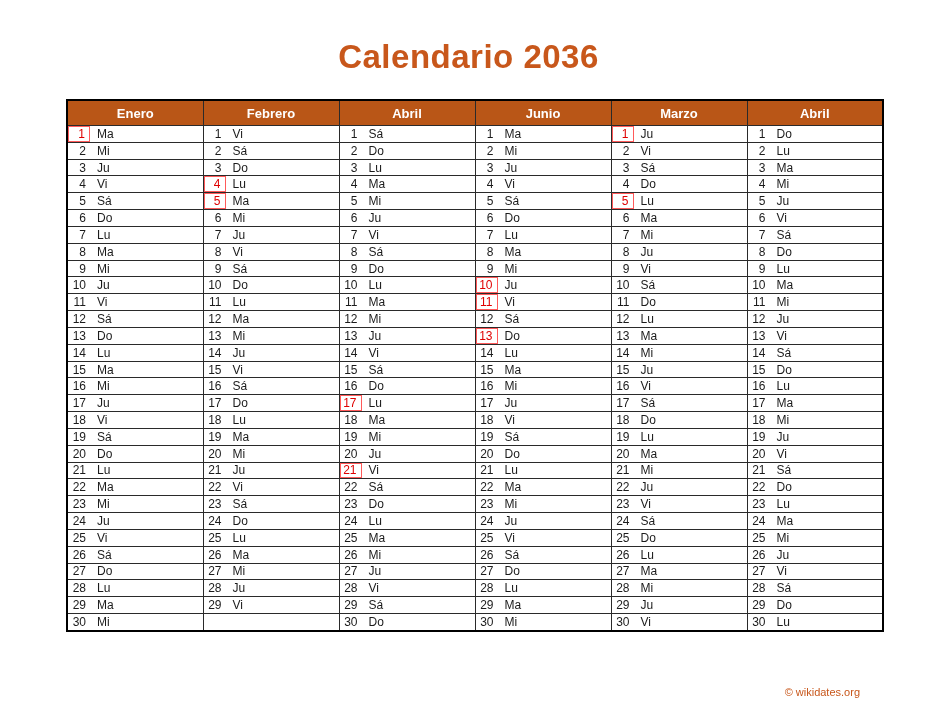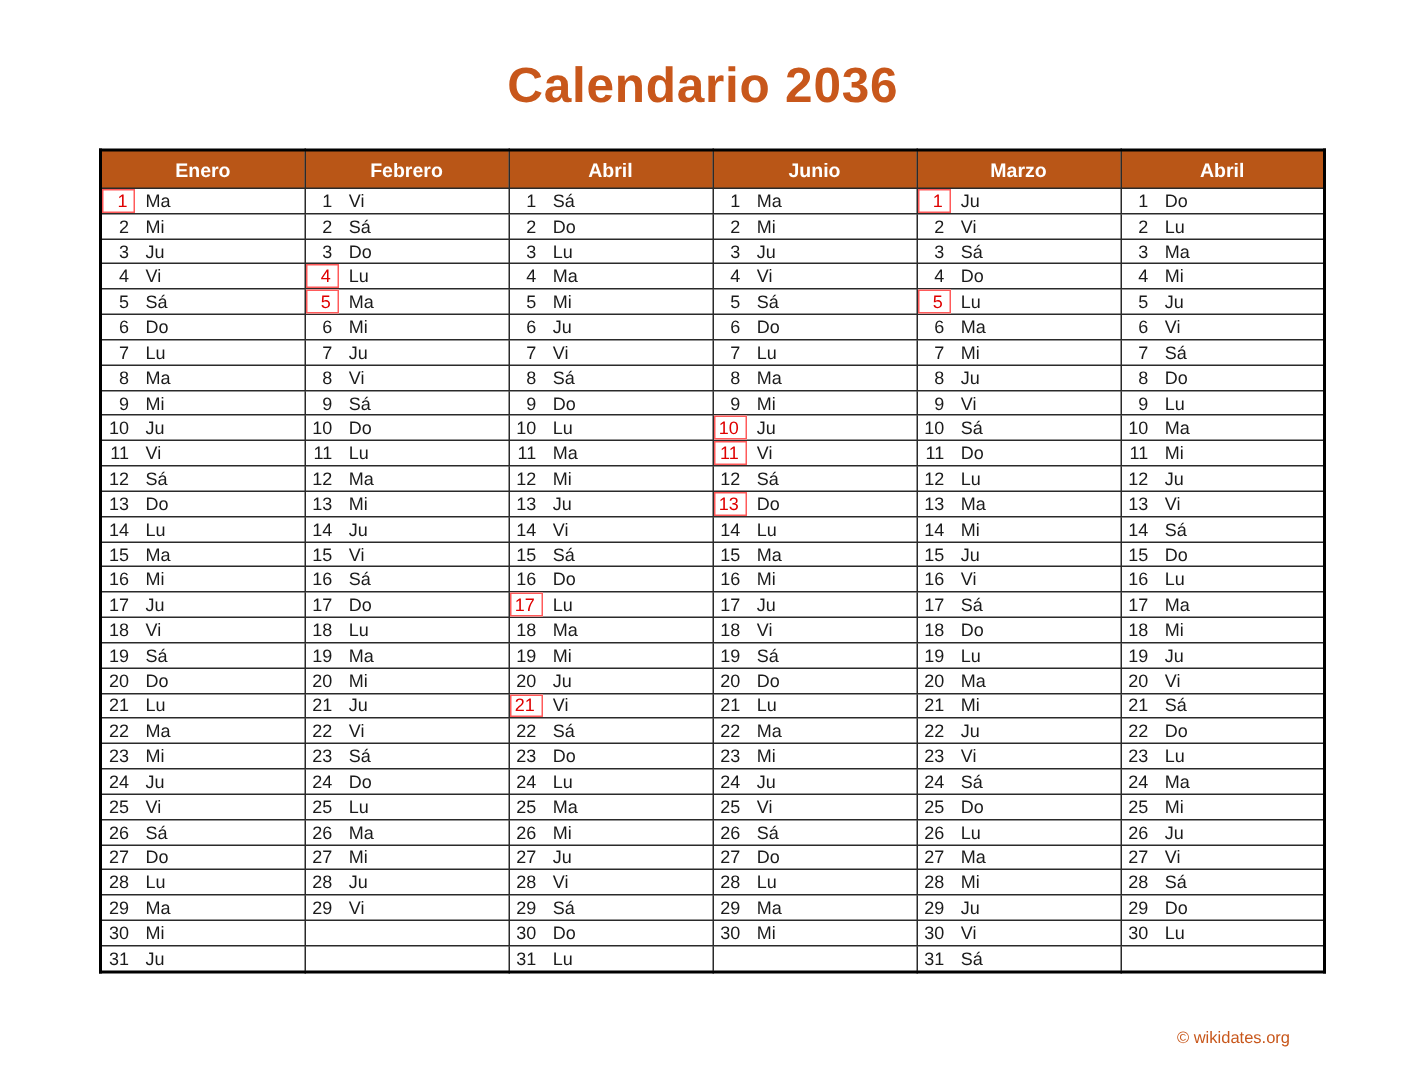--- a/index.html
+++ b/index.html
@@ -1250,42 +1250,19 @@
                 <span class="day">Vi</span>
               </div>
             </td>
             <td class="">
               <div class="cell">
                 <span class="num">30</span>
                 <span class="day">Lu</span>
               </div>
             </td>
           </tr>
-          <tr>
-            <td class="">
-              <div class="cell">
-                <span class="num">31</span>
-                <span class="day">Ju</span>
-              </div>
-            </td>
-            <td></td>
-            <td class="">
-              <div class="cell">
-                <span class="num">31</span>
-                <span class="day">Lu</span>
-              </div>
-            </td>
-            <td></td>
-            <td class="sat">
-              <div class="cell">
-                <span class="num">31</span>
-                <span class="day">Sá</span>
-              </div>
-            </td>
-            <td></td>
-          </tr>
         </tbody>
     </table>
   </div>
 
   <div class="footer-credit">© wikidates.org</div>
 
 </div>
 
 </body></html>

